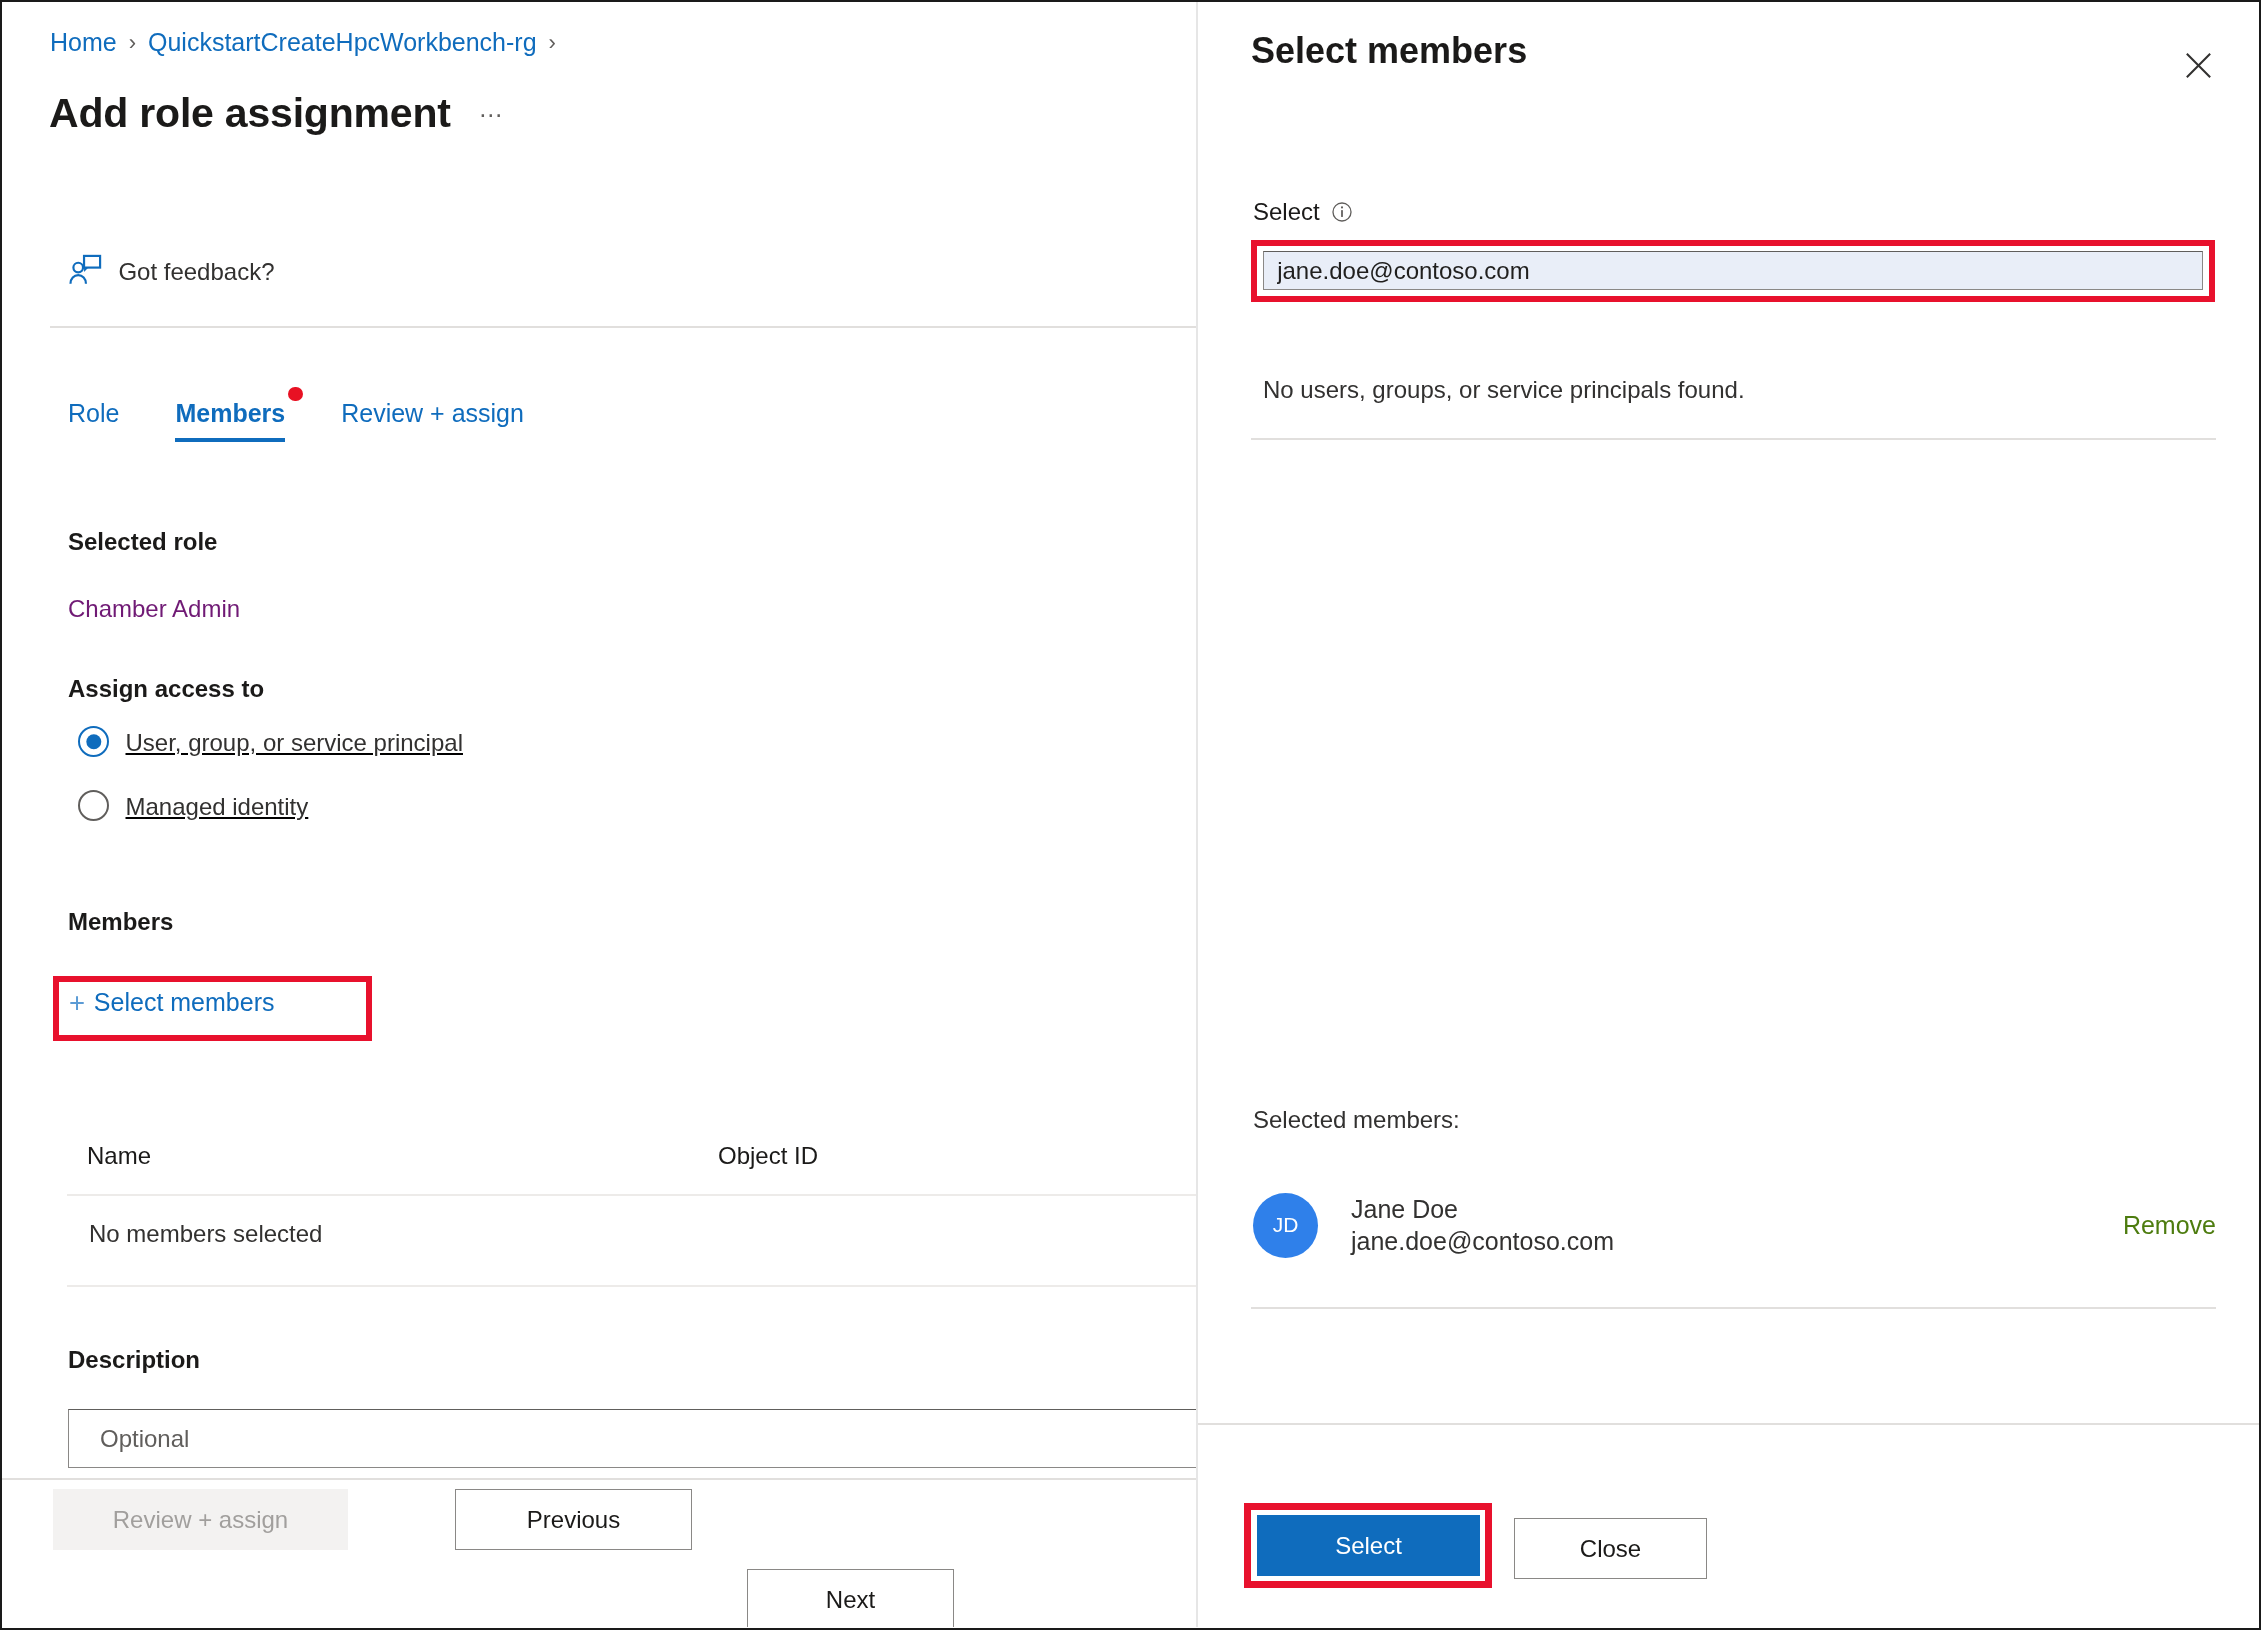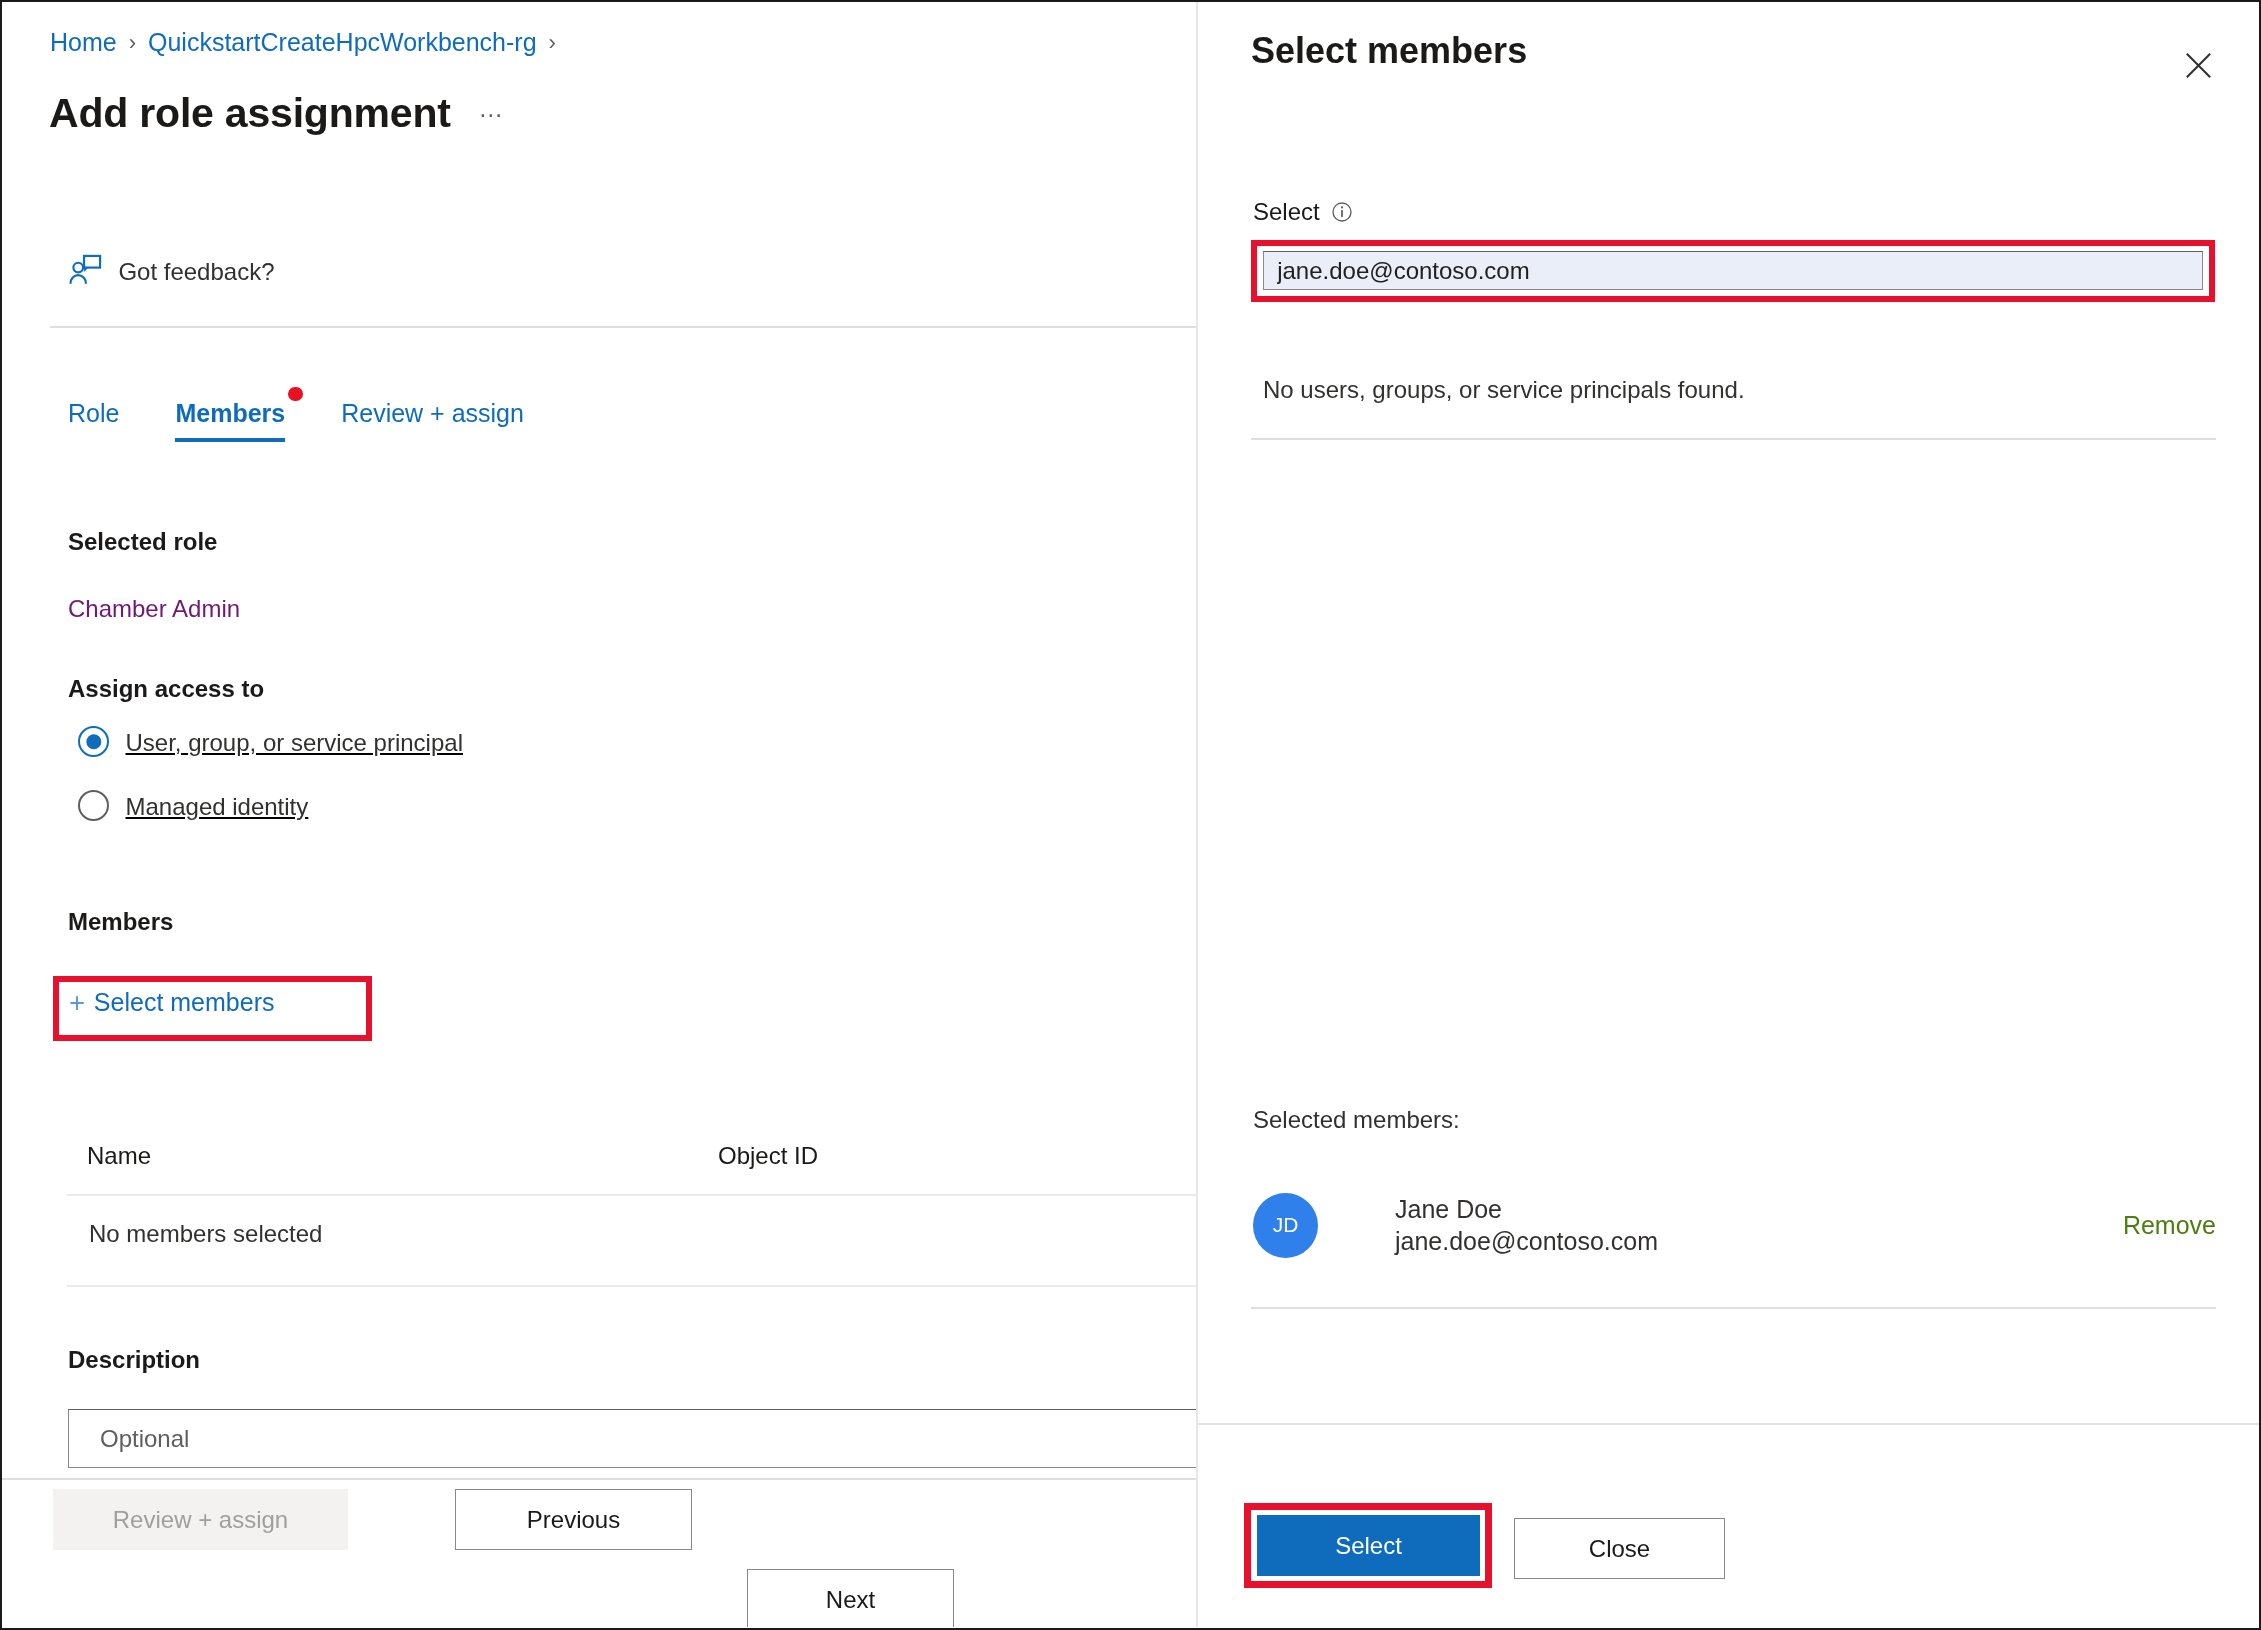--- a/index.html
+++ b/index.html
@@ -364,21 +364,21 @@
     position: absolute;
     left: 55px; top: 1104px;
     font-size: 24px;
     color: #323130;
   }
 
   #rp-member-row {
     position: absolute;
     left: 55px; top: 1176px;
     width: 963px; height: 94px;
-    display: flex; align-items: center; gap: 44px;
+    display: flex; align-items: center;
   }
   #rp-avatar {
     width: 65px; height: 65px;
     border-radius: 50%;
     background: #2f80ea;
     color: #ffffff;
     font-size: 21px;
     display: flex; align-items: center; justify-content: center;
     flex: 0 0 auto;
   }
@@ -427,21 +427,21 @@
   }
   #btn-select {
     position: absolute;
     left: 1255px; top: 1513px;
     width: 223px;
     z-index: 6;
   }
   #btn-close {
     position: absolute;
     left: 1512px; top: 1516px;
-    width: 211px;
+    width: 193px;
     z-index: 6;
   }
 </style>
 </head>
 <body>
 
 <div id="root">
 
   <div id="left-panel">
 

